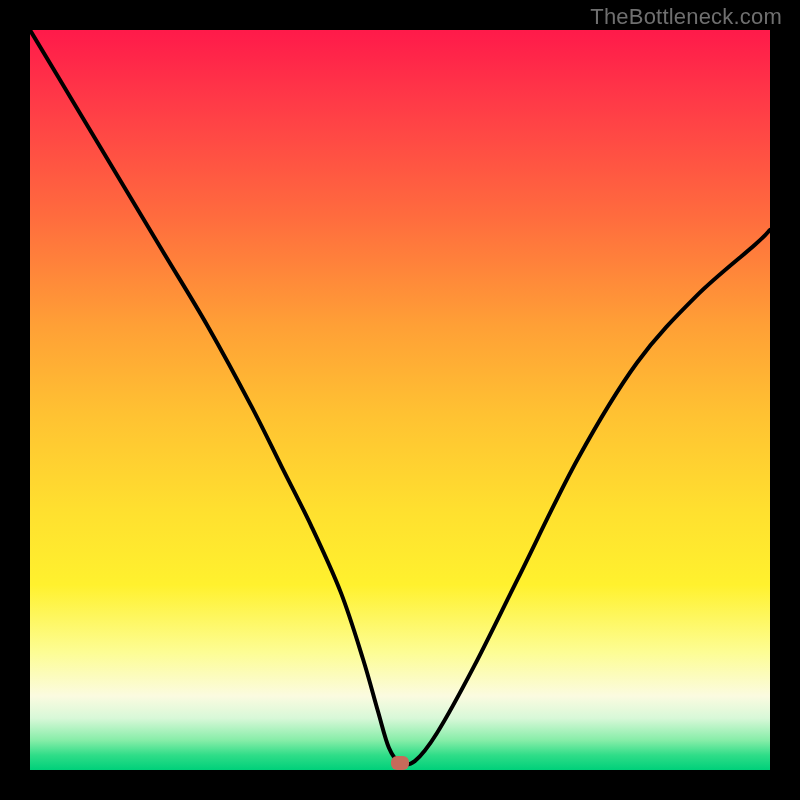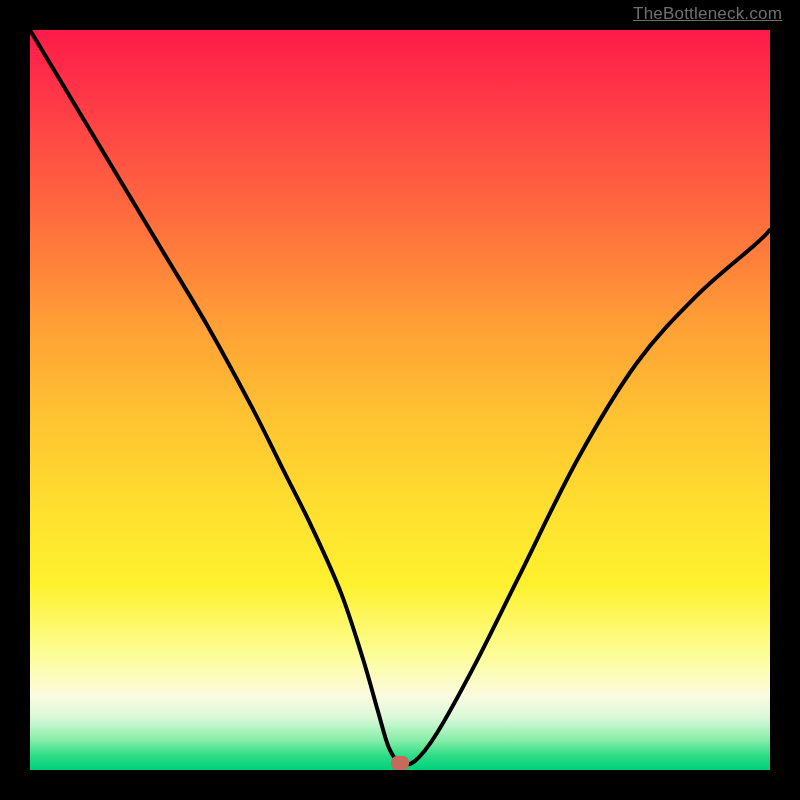--- a/index.html
+++ b/index.html
@@ -39,24 +39,23 @@
       #86eda8 96%,
       #2fdd88 98%,
       #00d07a 100%
     );
   }
   .watermark {
     position: absolute;
     top: 4px;
     right: 18px;
     color: #6f6f6f;
-    font-size: 17px;
+    font-size: 22px;
     font-weight: 500;
     letter-spacing: 0.2px;
-    text-decoration: underline;
   }
   svg.curve {
     position: absolute;
     top: 0;
     left: 0;
     width: 740px;
     height: 740px;
   }
   .marker {
     position: absolute;

